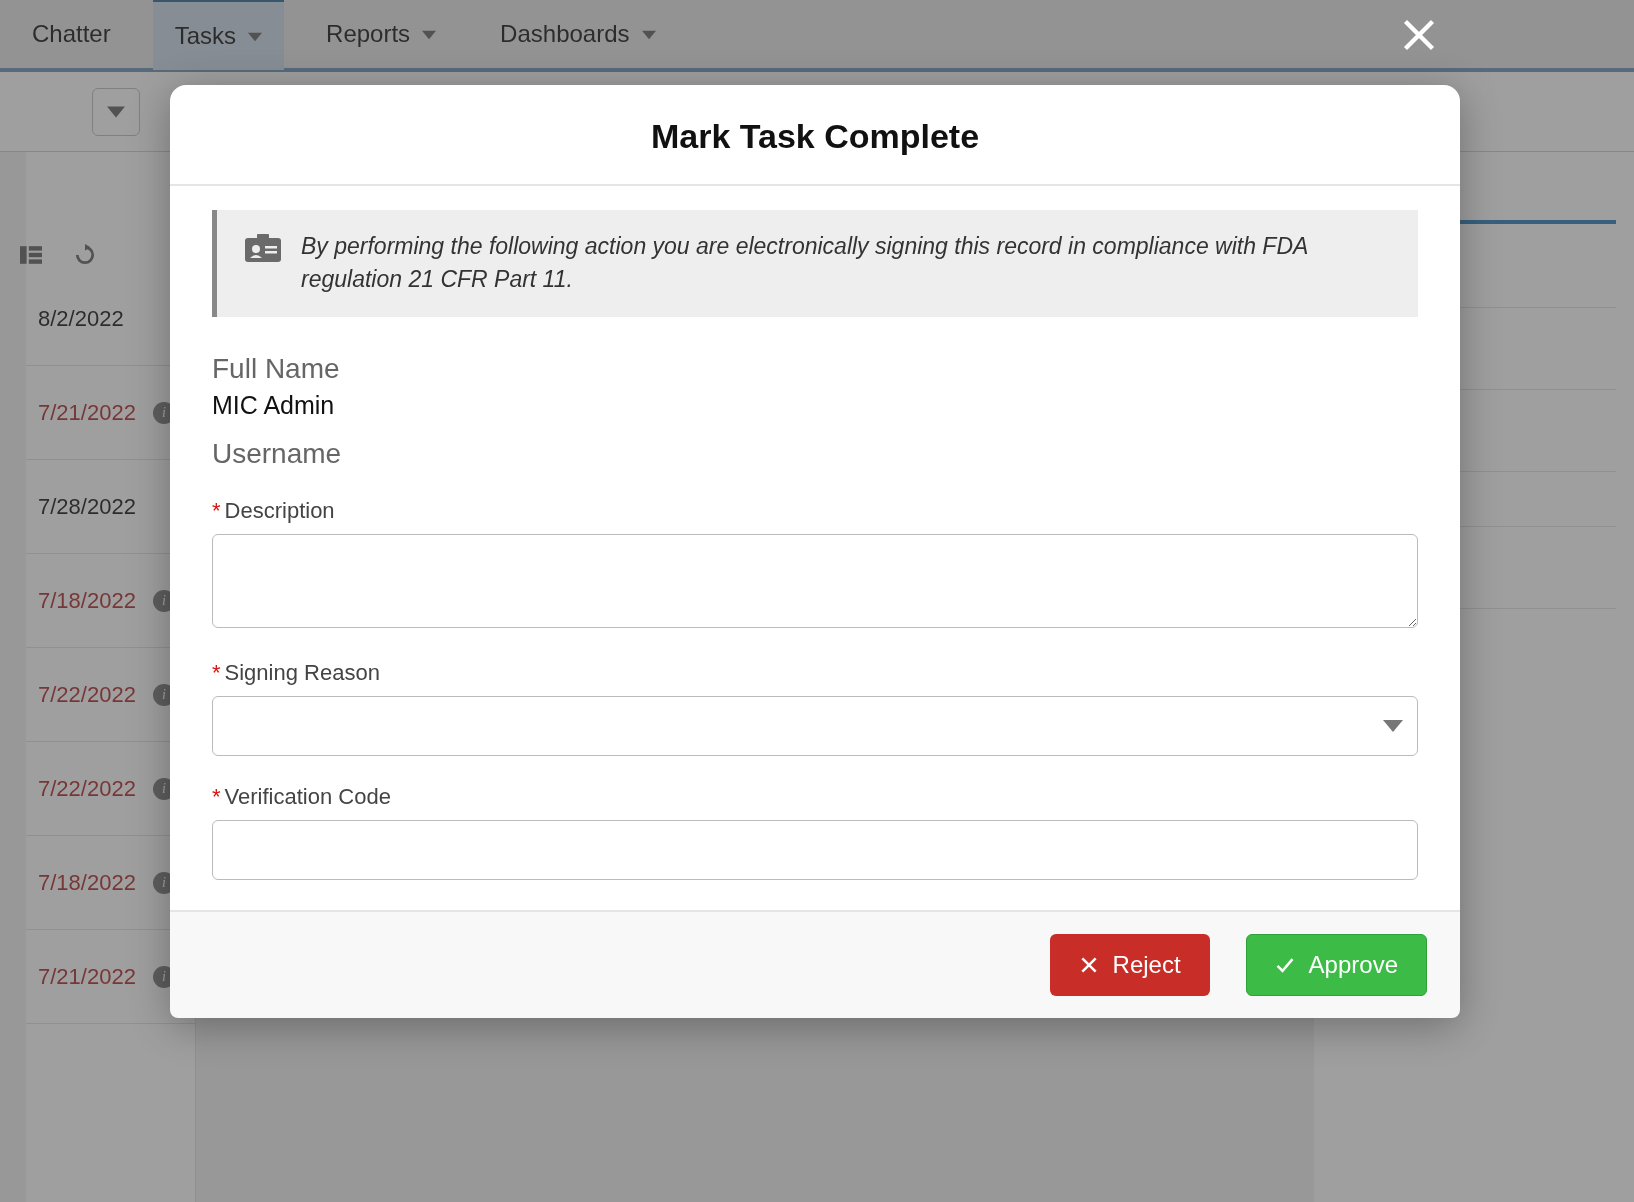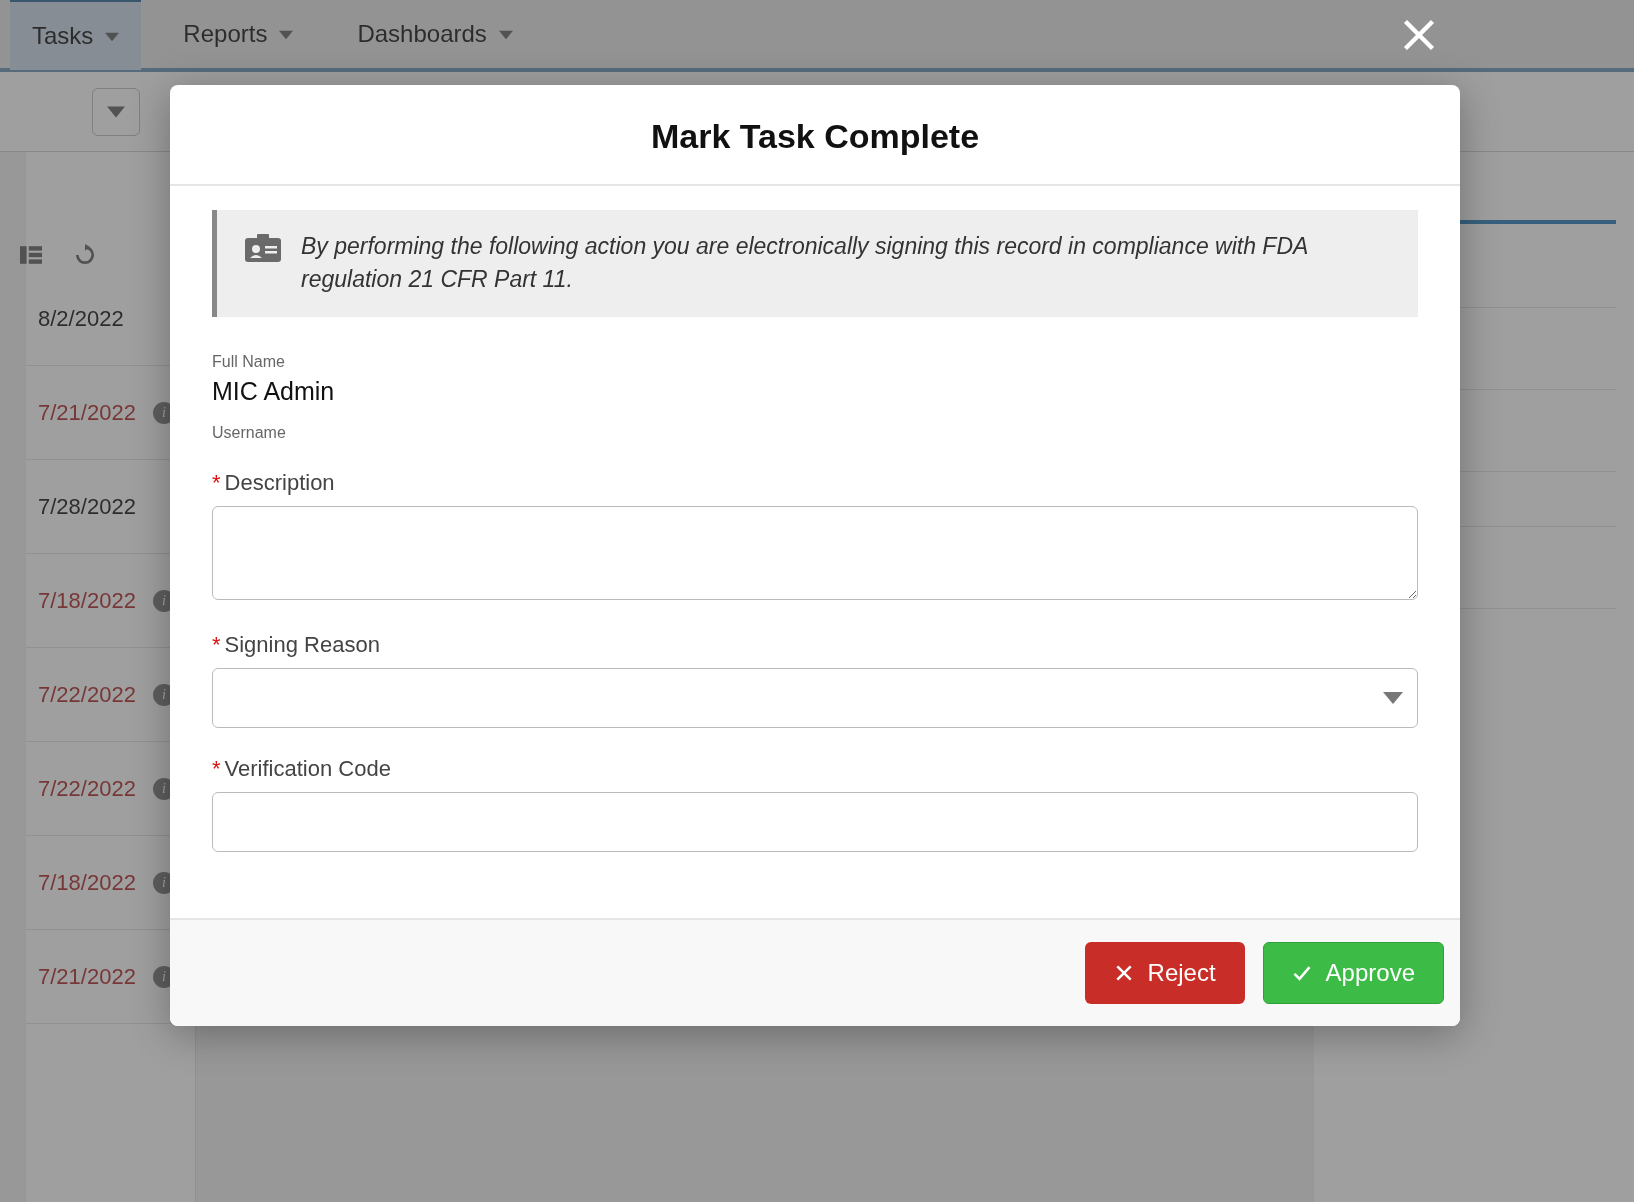--- a/index.html
+++ b/index.html
@@ -109,21 +109,21 @@
     display: flex; align-items: center; justify-content: center;
   }
   .close-x svg { width: 36px; height: 36px; stroke: #fff; stroke-width: 3; }
 
   
   .modal {
     position: absolute;
     top: 85px; left: 170px;
     width: 1290px;
     background: #fff;
-    border-radius: 8px;
+    border-radius: 16px;
     box-shadow: 0 8px 40px rgba(0,0,0,0.3);
     display: flex;
     flex-direction: column;
   }
   .modal-header {
     padding: 32px 20px 28px;
     text-align: center;
     border-bottom: 2px solid #e5e5e5;
   }
   .modal-title { font-size: 34px; font-weight: 600; color: #111; }
@@ -134,21 +134,21 @@
     padding: 20px 28px;
     display: flex;
     gap: 20px;
     align-items: flex-start;
     margin-bottom: 36px;
   }
   .notice-icon { margin-top: 4px; }
   .notice-icon svg { width: 36px; height: 28px; fill: #6a6a6a; }
   .notice-text { font-size: 23px; color: #333; line-height: 1.45; font-style: italic; }
   .ro-field { margin-bottom: 18px; }
-  .ro-label { font-size: 16px; color: #666; margin-bottom: 6px; }
+  .ro-label { font-size: 28px; color: #666; margin-bottom: 6px; }
   .ro-value { font-size: 25px; color: #111; }
   .form-field { margin-top: 28px; }
   .form-label { font-size: 22px; color: #444; margin-bottom: 10px; }
   .req { color: #d11; margin-right: 4px; }
   .form-textarea {
     width: 100%;
     height: 94px;
     border: 1px solid #bbb;
     border-radius: 6px;
     padding: 10px 12px;
@@ -174,26 +174,25 @@
     width: 100%;
     height: 60px;
     border: 1px solid #bbb;
     border-radius: 6px;
     padding: 0 14px;
     font-size: 20px;
   }
   .modal-footer {
     border-top: 2px solid #e5e5e5;
     background: #f8f8f8;
-    padding: 22px 16px;
+    padding: 22px 33px;
     display: flex;
     justify-content: flex-end;
-    gap: 18px;
+    gap: 36px;
     border-radius: 0 0 8px 8px;
-    margin-top: 36px;
   }
   .btn {
     height: 62px;
     padding: 0 28px;
     border-radius: 6px;
     font-size: 24px;
     display: flex;
     align-items: center;
     gap: 14px;
     border: 1px solid transparent;
@@ -202,20 +201,23 @@
   }
   .btn-reject { background: #c82d27; }
   .btn-approve { background: #3dbb47; border: 1px solid #2fa138; }
   .btn svg { width: 20px; height: 20px; stroke: #fff; stroke-width: 3; fill: none; }
 </style>
 </head>
 <body>
 
 <div class="bg-app">
   <div class="bg-tabs">
+    <div class="bg-tab">
+      <span>Chatter</span>
+    </div>
     <div class="bg-tab active">
       <span>Tasks</span>
       <span class="caret">
         <svg viewBox="0 0 10 10">
             <path d="M0 2 L5 8 L10 2 Z"></path>
           </svg>
       </span>
     </div>
     <div class="bg-tab">
       <span>Reports</span>

